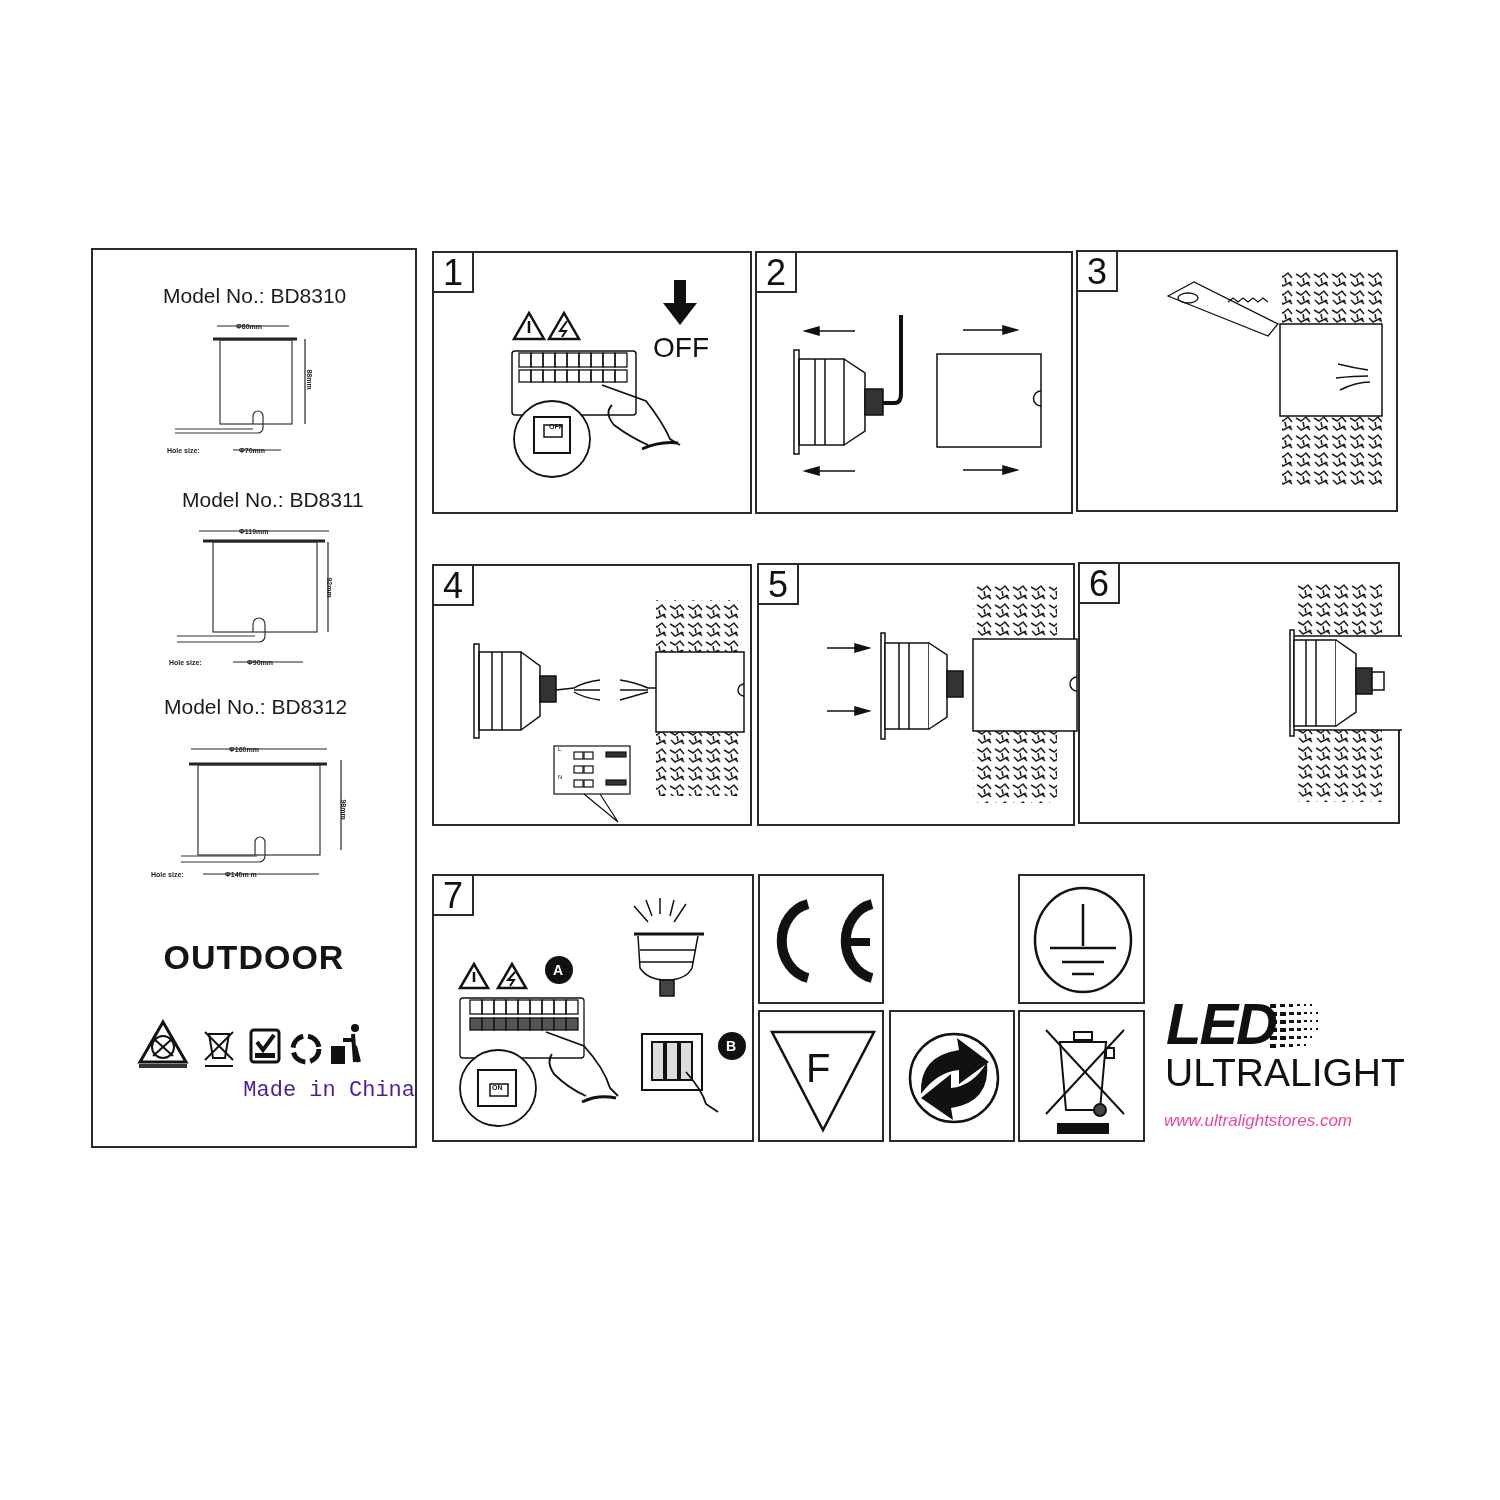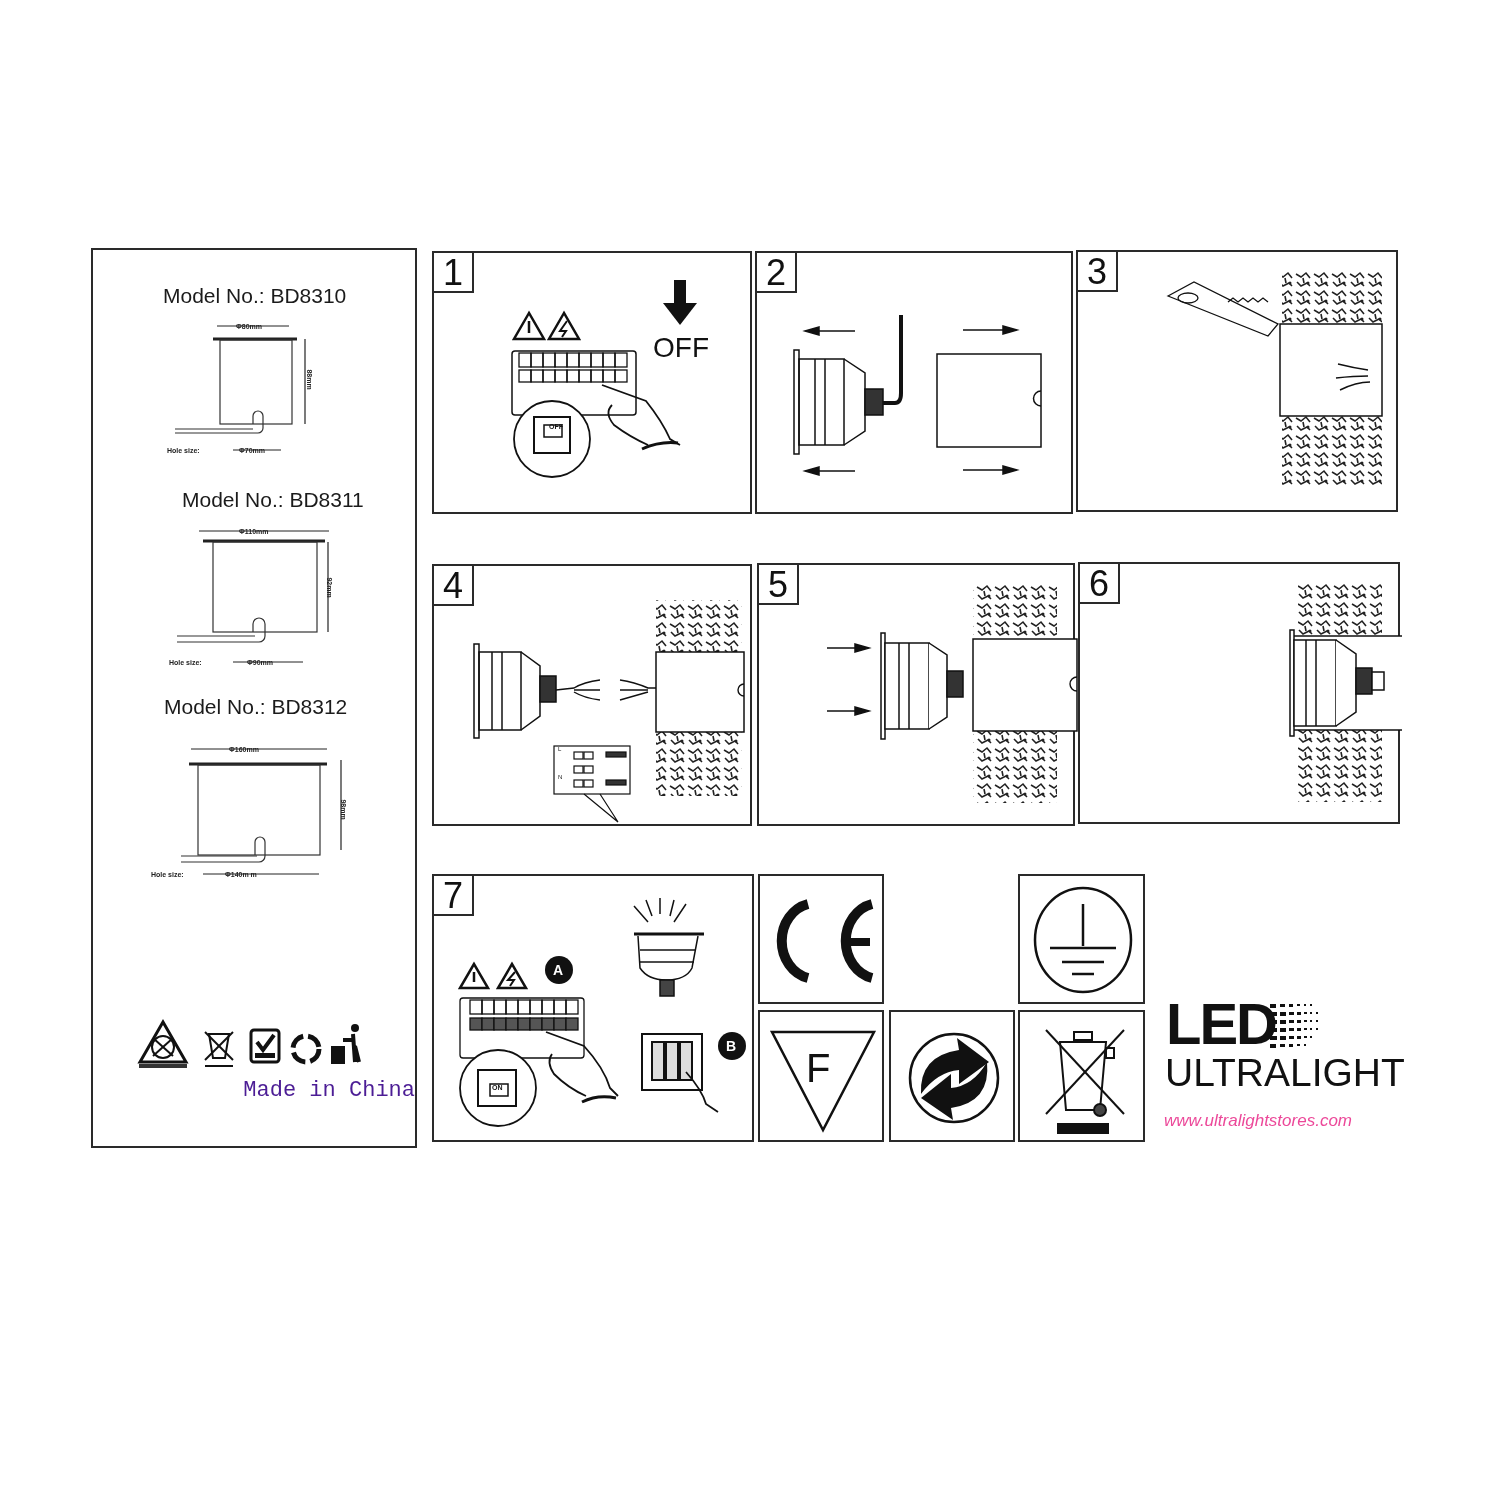--- a/index.html
+++ b/index.html
@@ -6,21 +6,21 @@
   body{width:1500px;height:1500px;position:relative;overflow:hidden;font-family:"Liberation Sans",sans-serif;color:#151515;}
   .box{position:absolute;border:2px solid #2a2a2a;background:#fff;box-sizing:border-box;}
   .left-panel{left:91px;top:248px;width:326px;height:900px;}
   .model-title{position:absolute;font-size:21px;color:#1b1b1b;white-space:nowrap;}
   .dim{position:absolute;font-size:7px;font-weight:bold;color:#222;white-space:nowrap;}
   .outdoor{position:absolute;left:0;width:100%;top:688px;text-align:center;font-size:34px;font-weight:bold;letter-spacing:1px;color:#151515;}
   .made{position:absolute;left:0;width:100%;top:828px;text-align:right;font-size:22px;font-family:Liberation Mono, monospace;color:#4c1d95;}
   .step-num{position:absolute;left:-2px;top:-2px;width:42px;height:42px;border:2px solid #2a2a2a;box-sizing:border-box;font-size:36px;line-height:40px;text-align:center;background:#fff;color:#111;}
   .off-text{position:absolute;font-size:28px;color:#111;}
   svg{position:absolute;left:0;top:0;overflow:visible;}
-  .logo-led{position:absolute;left:1166px;top:995px;font-size:58px;font-weight:bold;letter-spacing:-2px;color:#111;line-height:58px;}
+  .logo-led{position:absolute;left:1166px;top:995px;font-size:58px;font-weight:bold;font-style:italic;letter-spacing:-2px;color:#111;line-height:58px;}
   .logo-ultra{position:absolute;left:1165px;top:1053px;font-size:39px;color:#111;line-height:40px;letter-spacing:0px;}
   .logo-url{position:absolute;left:1164px;top:1111px;font-size:17px;color:#ec4899;font-style:italic;}
   .dots{position:absolute;left:1270px;top:1000px;}
 </style>
 </head>
 <body>
 
 <div class="box left-panel">
 
   <div class="model-title" style="left:70px;top:34px;">Model No.: BD8310</div>
@@ -61,20 +61,21 @@
     <line x1="248" y1="510" x2="248" y2="600" stroke="#222" stroke-width="1.2"></line>
     <path d="M162 605 V592 a5 5 0 0 1 10 0 V606 a6 6 0 0 1 -6 6 H88" fill="none" stroke="#333" stroke-width="1.2"></path>
     <path d="M88 606 H164" fill="none" stroke="#333" stroke-width="1.2"></path>
     <line x1="110" y1="624" x2="226" y2="624" stroke="#222" stroke-width="1"></line>
   </svg>
   <div class="dim" style="left:136px;top:496px;">Φ160mm</div>
   <div class="dim" style="left:240px;top:556px;transform:rotate(90deg);">98mm</div>
   <div class="dim" style="left:58px;top:621px;">Hole size:</div>
   <div class="dim" style="left:132px;top:621px;">Φ140m m</div>
 
+  <div class="outdoor">OUTDOOR</div>
 
   <svg width="326" height="900">
     <g>
       <polygon points="70,772 47,812 93,812" fill="none" stroke="#111" stroke-width="3"></polygon>
       <circle cx="70" cy="797" r="11" fill="none" stroke="#111" stroke-width="2"></circle>
       <line x1="60" y1="788" x2="80" y2="806" stroke="#111" stroke-width="2"></line>
       <line x1="80" y1="788" x2="60" y2="806" stroke="#111" stroke-width="2"></line>
       <rect x="46" y="814" width="48" height="4" fill="#333"></rect>
     </g>
     <g>

